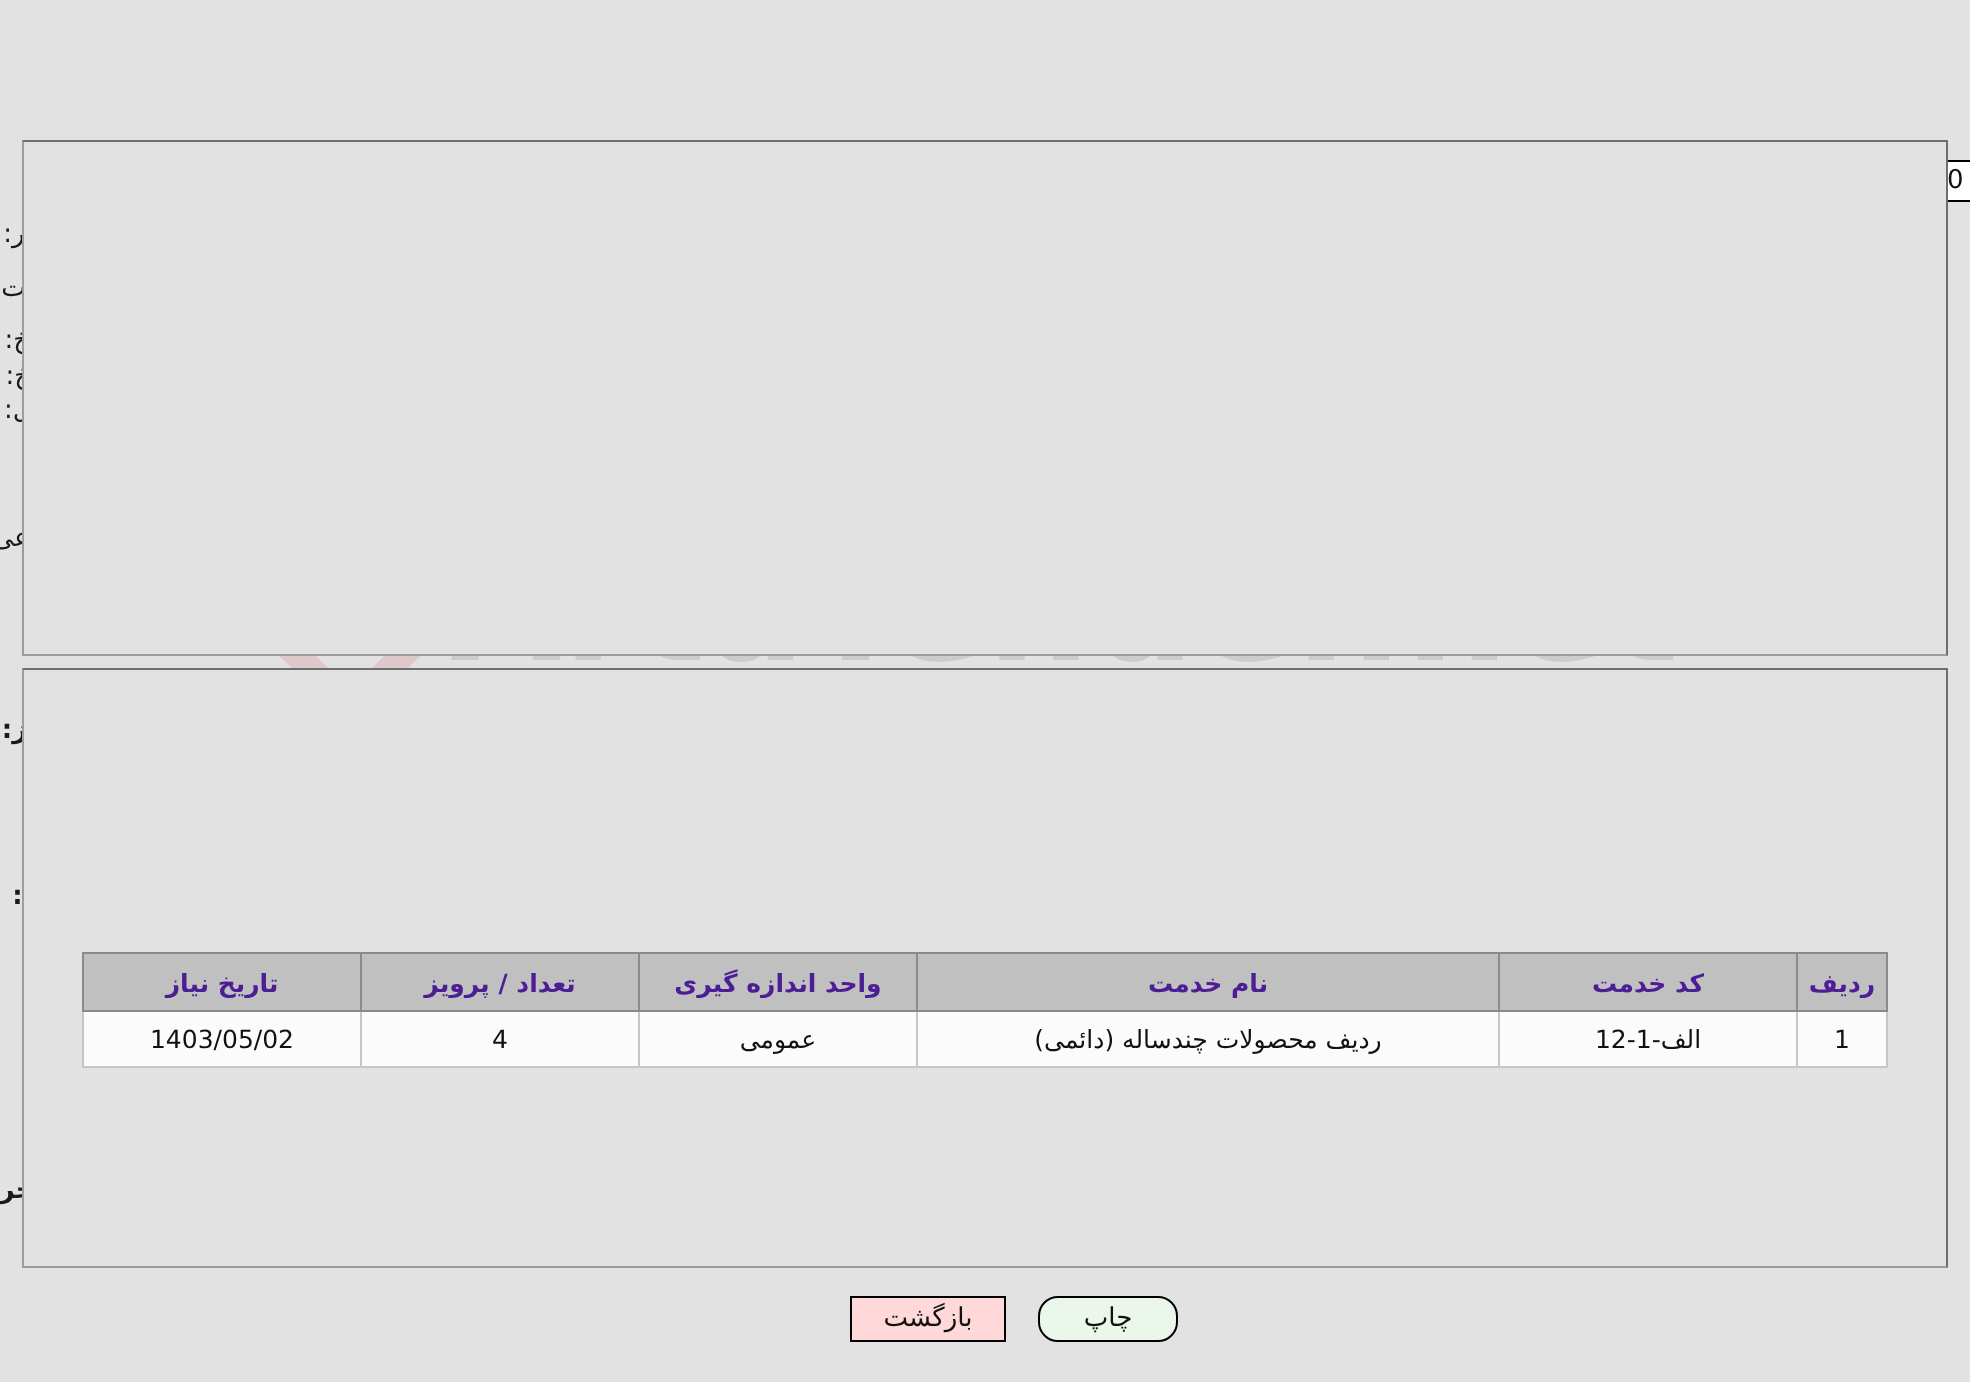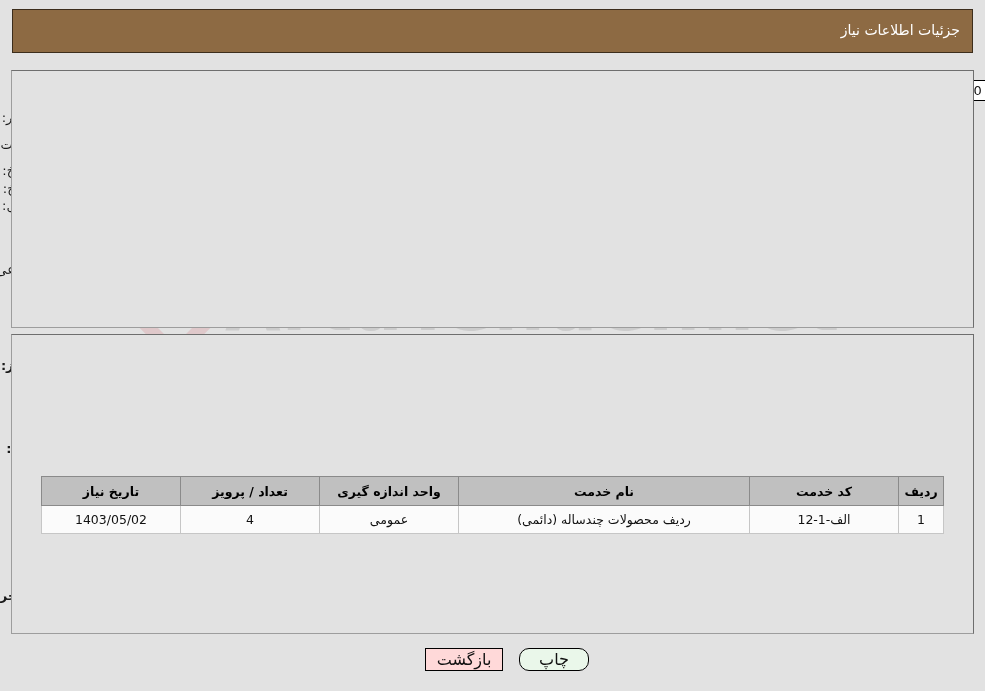--- a/index.html
+++ b/index.html
@@ -202,21 +202,21 @@
     width: 903px;
     border-collapse: collapse;
     font-size: 12.5px;
     z-index: 2;
     background: #fff;
     direction: rtl;
   }
   .tbl th {
     background: #c0c0c0;
     border: 1px solid #8a8a8a;
-    color: #000000;
+    color: #4c1d95;
     font-weight: bold;
     height: 28px;
     padding: 0 4px;
     text-align: center;
     white-space: nowrap;
   }
   .tbl td {
     background: #fbfbfb;
     border: 1px solid #c6c6c6;
     height: 27px;
@@ -224,21 +224,21 @@
     text-align: center;
     color: #111;
     white-space: nowrap;
   }
 
   
   .btn {
     position: absolute;
     height: 23px;
     line-height: 21px;
-    font-size: 16px;
+    font-size: 13px;
     text-align: center;
     border: 1px solid #000;
     box-sizing: border-box;
     cursor: pointer;
     color: #111;
     z-index: 3;
   }
   #btn-print  { left: 519px; top: 648px; width: 70px; background: #eaf7ea; border-radius: 10px; }
   #btn-back   { left: 425px; top: 648px; width: 78px; background: #ffd9d9; }
 </style>
@@ -246,23 +246,20 @@
 <body>
 
 <div id="root">
 
   <div class="watermark">
     <div class="wm-shield"></div>
     <div class="wm-v"></div>
     <div class="wm-text">ArtaTender.net</div>
   </div>
 
-  <div class="header-bar">
-    <div class="header-title">جزئیات اطلاعات نیاز</div>
-  </div>
 
   <div class="panel" id="panel-top"></div>
 
   <div class="lbl" style="right:891px; top:83px;">شماره نیاز:</div>
   <div class="fld" style="right:609px; top:80px; width:273px;">1103003700000023</div>
   <div class="lbl" style="right:367px; top:83px;">تاریخ و ساعت اعلان عمومی:</div>
   <div class="fld" style="right:511px; top:80px; width:175px; right:auto; left:882px;">09:09 - 1403/04/30</div>
 
   <div class="lbl" style="right:881px; top:110px;">نام دستگاه خریدار:</div>
   <div class="fld ta-right" style="right:232px; top:107px; width:650px;">مدیریت جهاد کشاورزری شهرستان رابر</div>

